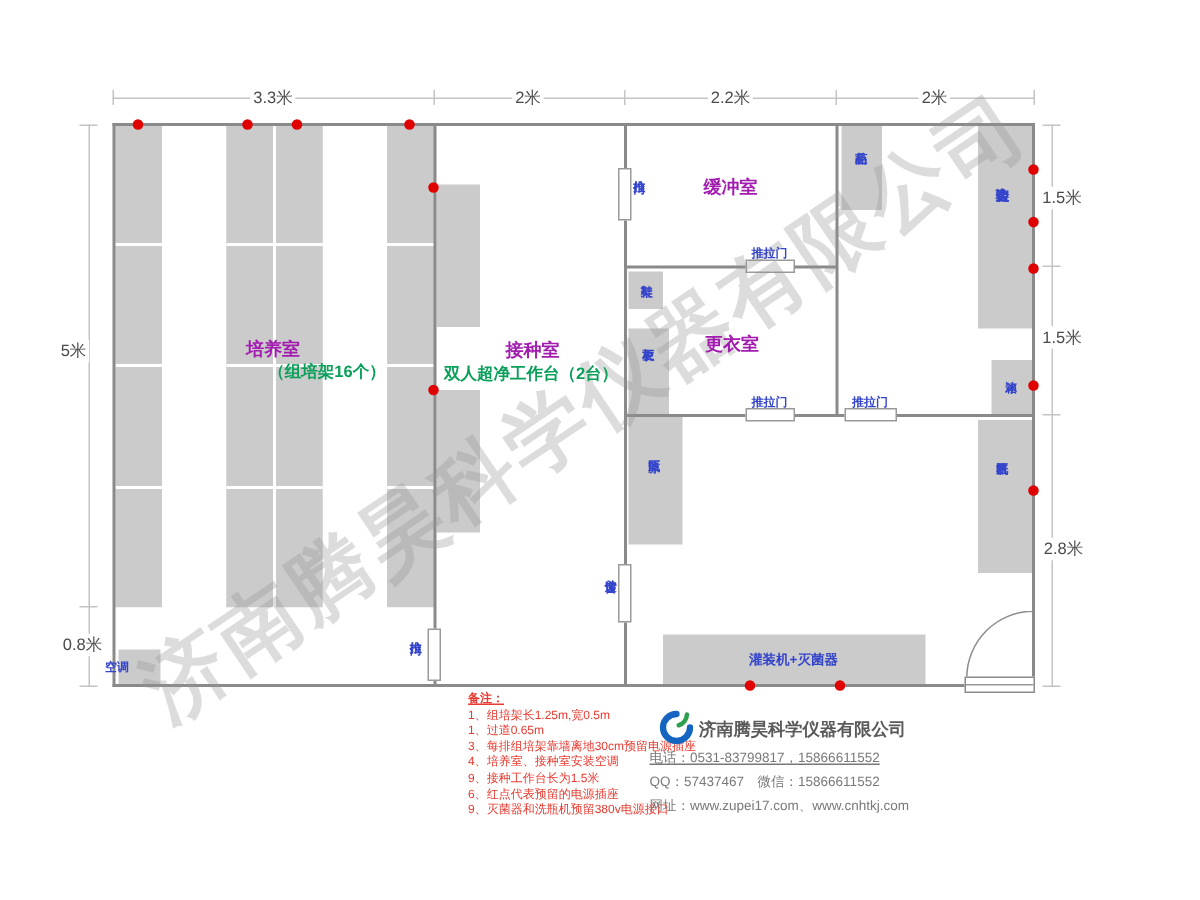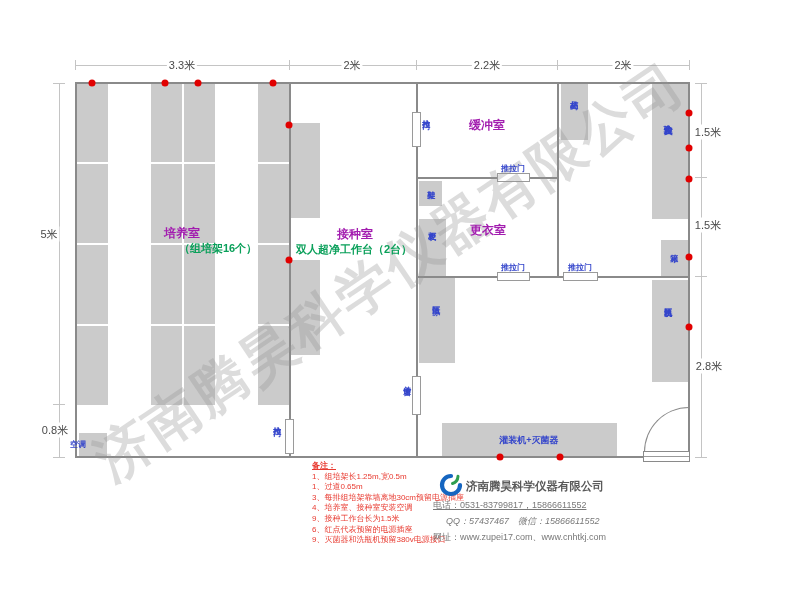--- a/index.html
+++ b/index.html
@@ -161,17 +161,17 @@
     <div>9、灭菌器和洗瓶机预留380v电源接口</div>
   </div>
 
   <div id="company">
     <svg id="logo" width="24" height="24" viewBox="0 0 24 24">
       <path d="M12 3a9 9 0 1 0 9 9" stroke="#1565c0" stroke-width="4.2" fill="none" stroke-linecap="round"></path>
       <path d="M13.5 10.5c3.2-1 5.3-4 5.5-7.2" stroke="#2e9e4f" stroke-width="3" fill="none" stroke-linecap="round"></path>
     </svg>
     <div class="cname">济南腾昊科学仪器有限公司</div>
     <div class="cline" style="left:0;top:28px;text-decoration:underline;">电话：0531-83799817，15866611552</div>
-    <div class="cline" style="left:13px;top:44px;font-style:italic;">QQ：57437467　微信：15866611552</div>
+    <div class="cline" style="left:0;top:44px;">QQ：57437467　微信：15866611552</div>
     <div class="cline" style="left:0;top:60px;">网址：www.zupei17.com、www.cnhtkj.com</div>
   </div>
 
 </div>
 
 </body></html>

